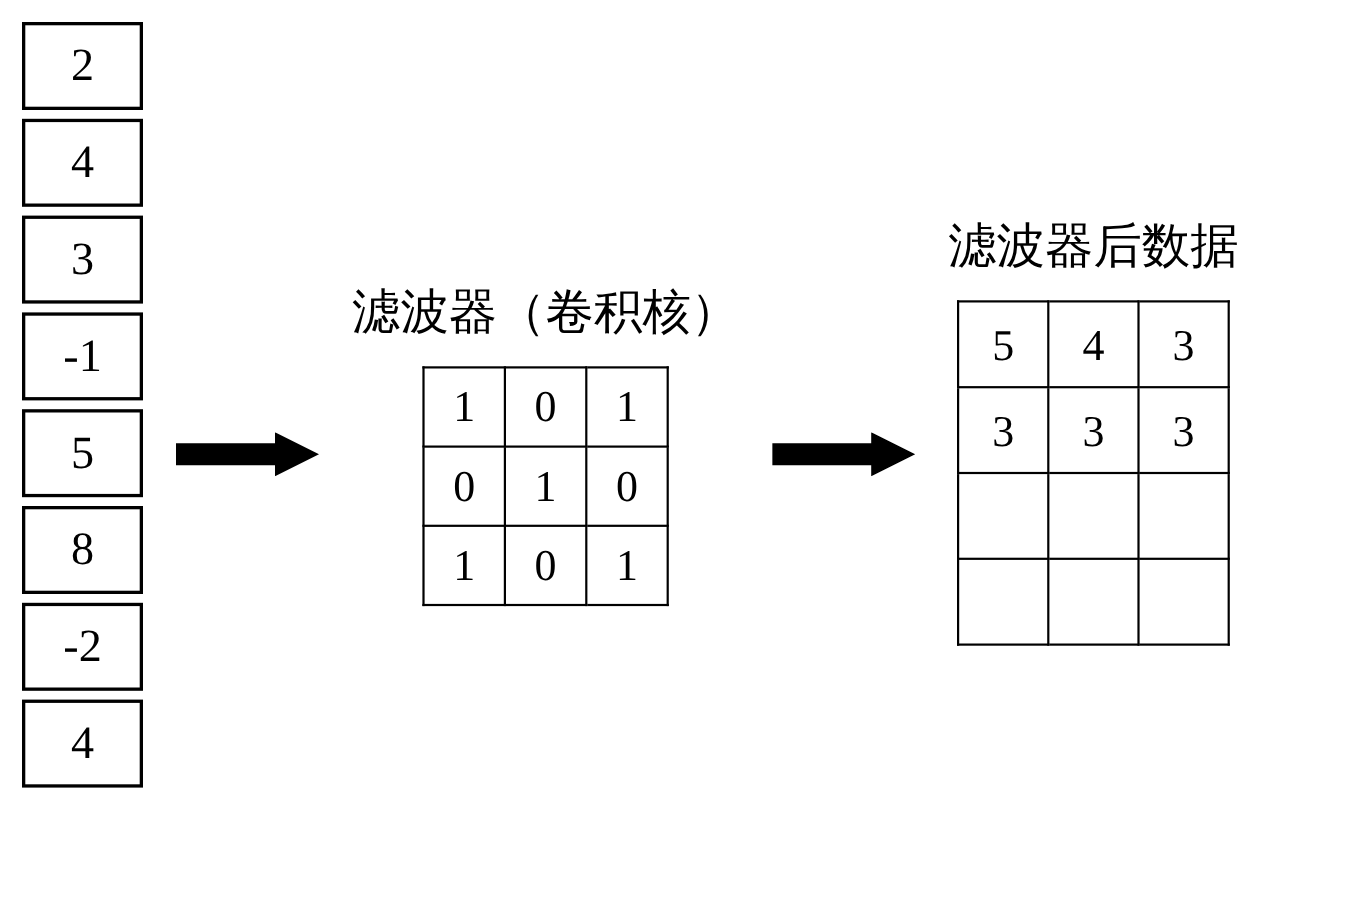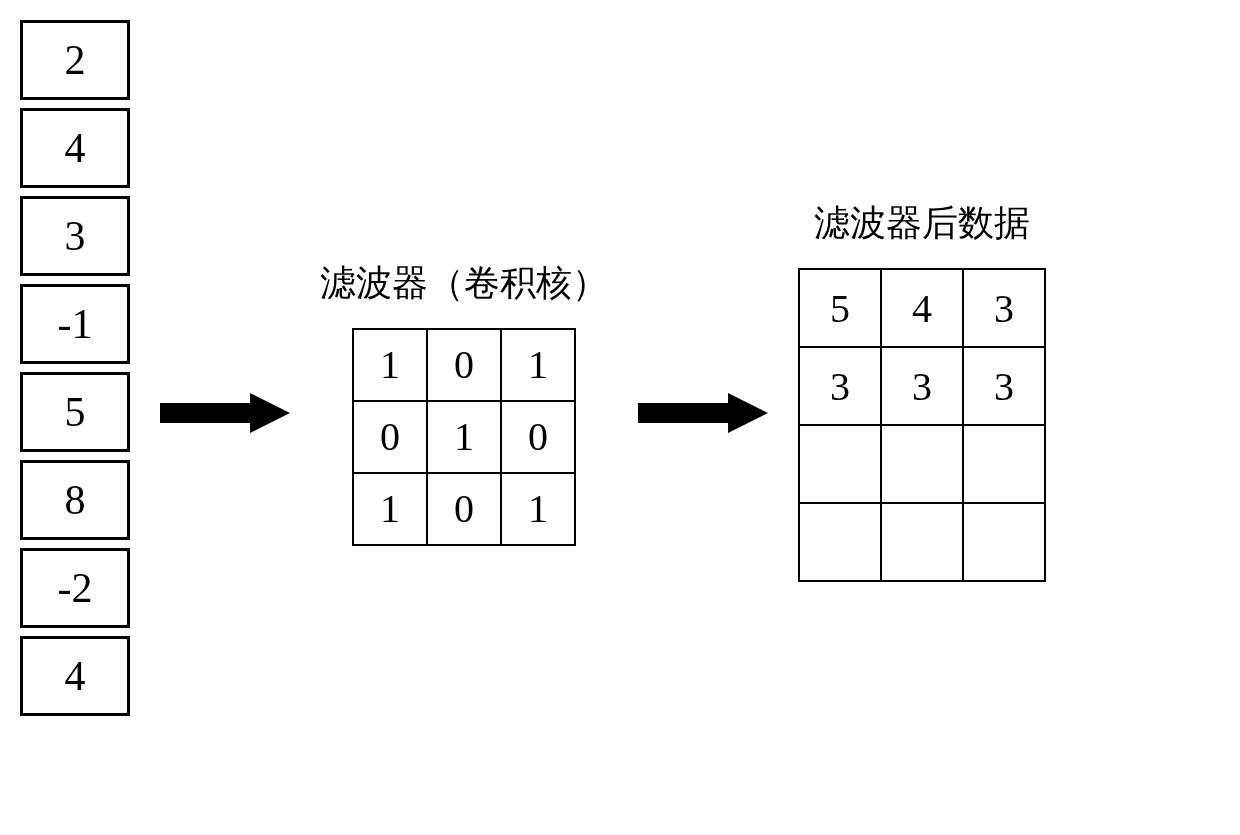--- a/index.html
+++ b/index.html
@@ -41,21 +41,21 @@
       width: 100%;
       height: 100%;
     }
     .filter-section {
       display: flex;
       flex-direction: column;
       align-items: center;
       margin-top: 68px;
     }
     .section-label {
-      font-size: 36px;
+      font-size: 44px;
       margin-bottom: 20px;
       font-family: Liberation Mono, monospace;
     }
     .grid-table {
       border-collapse: collapse;
     }
     .grid-table td {
       width: 70px;
       height: 68px;
       border: 2.5px solid black;

